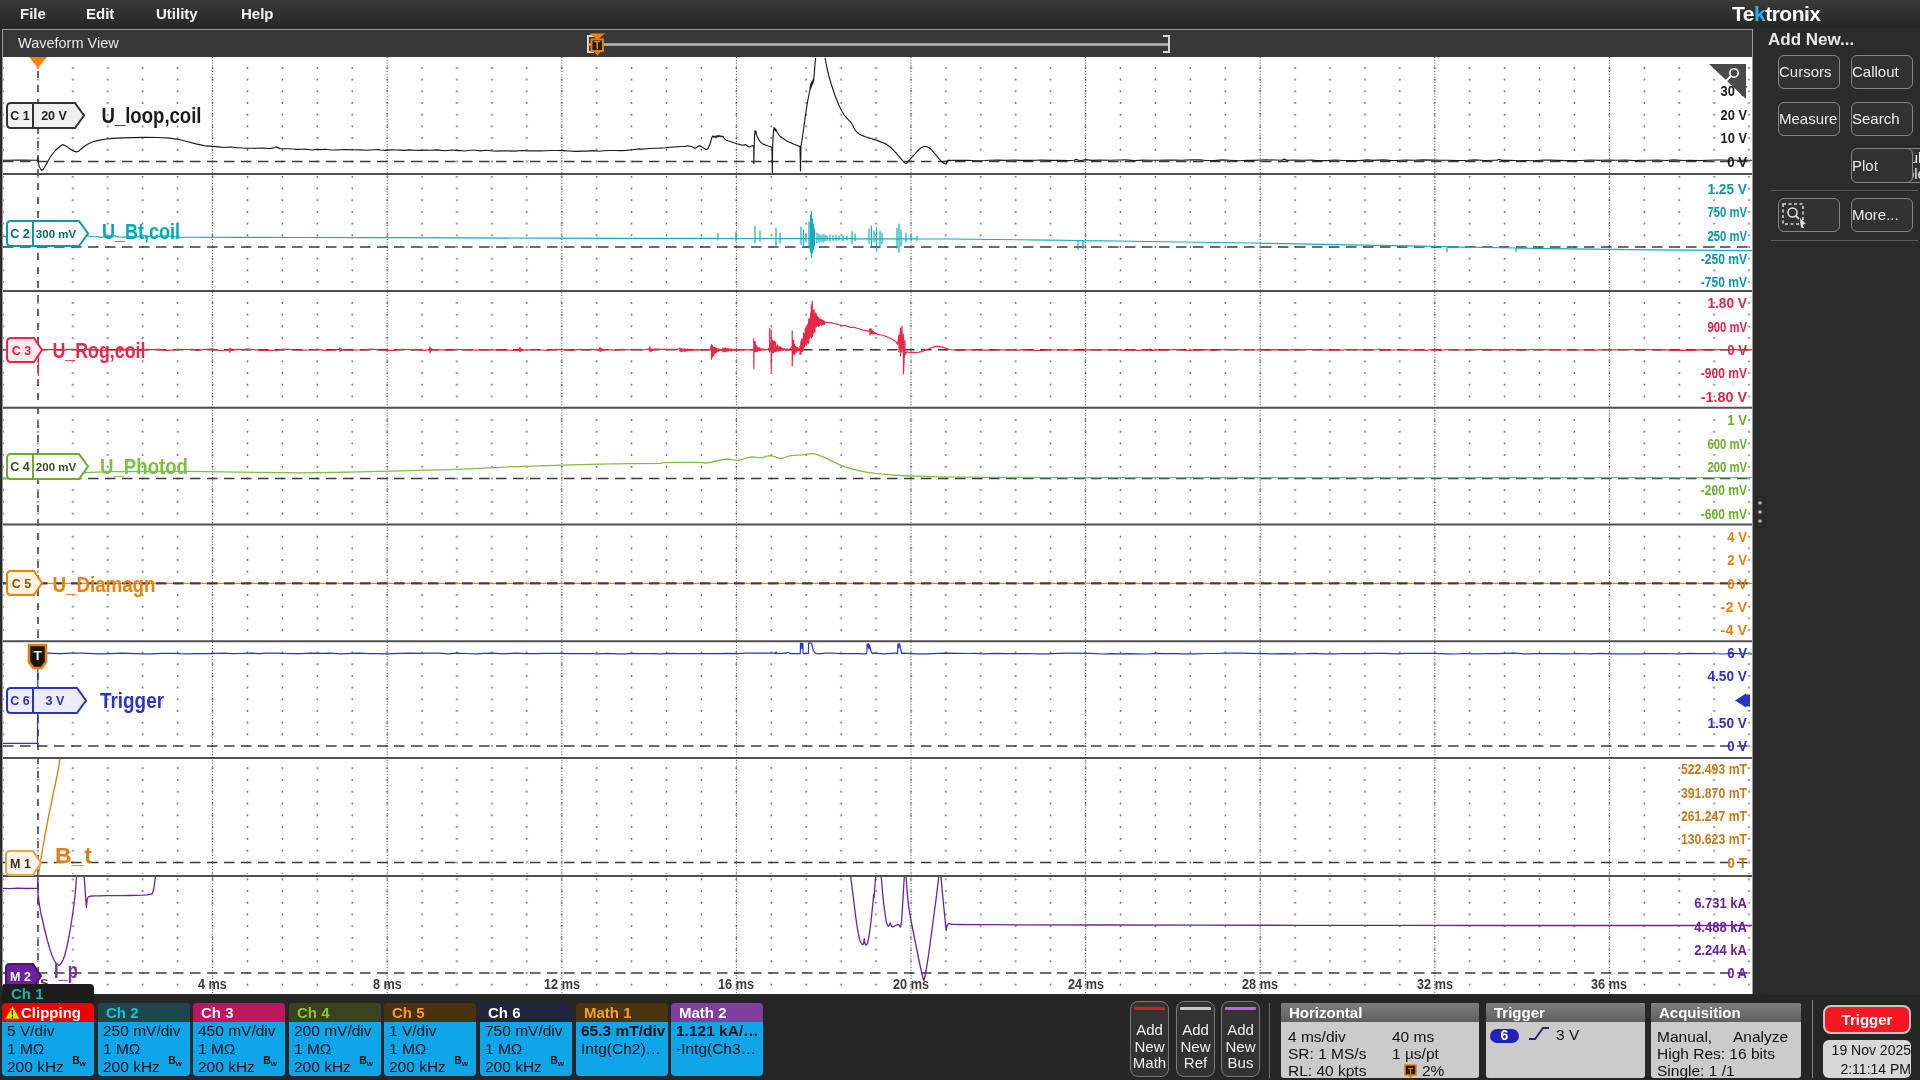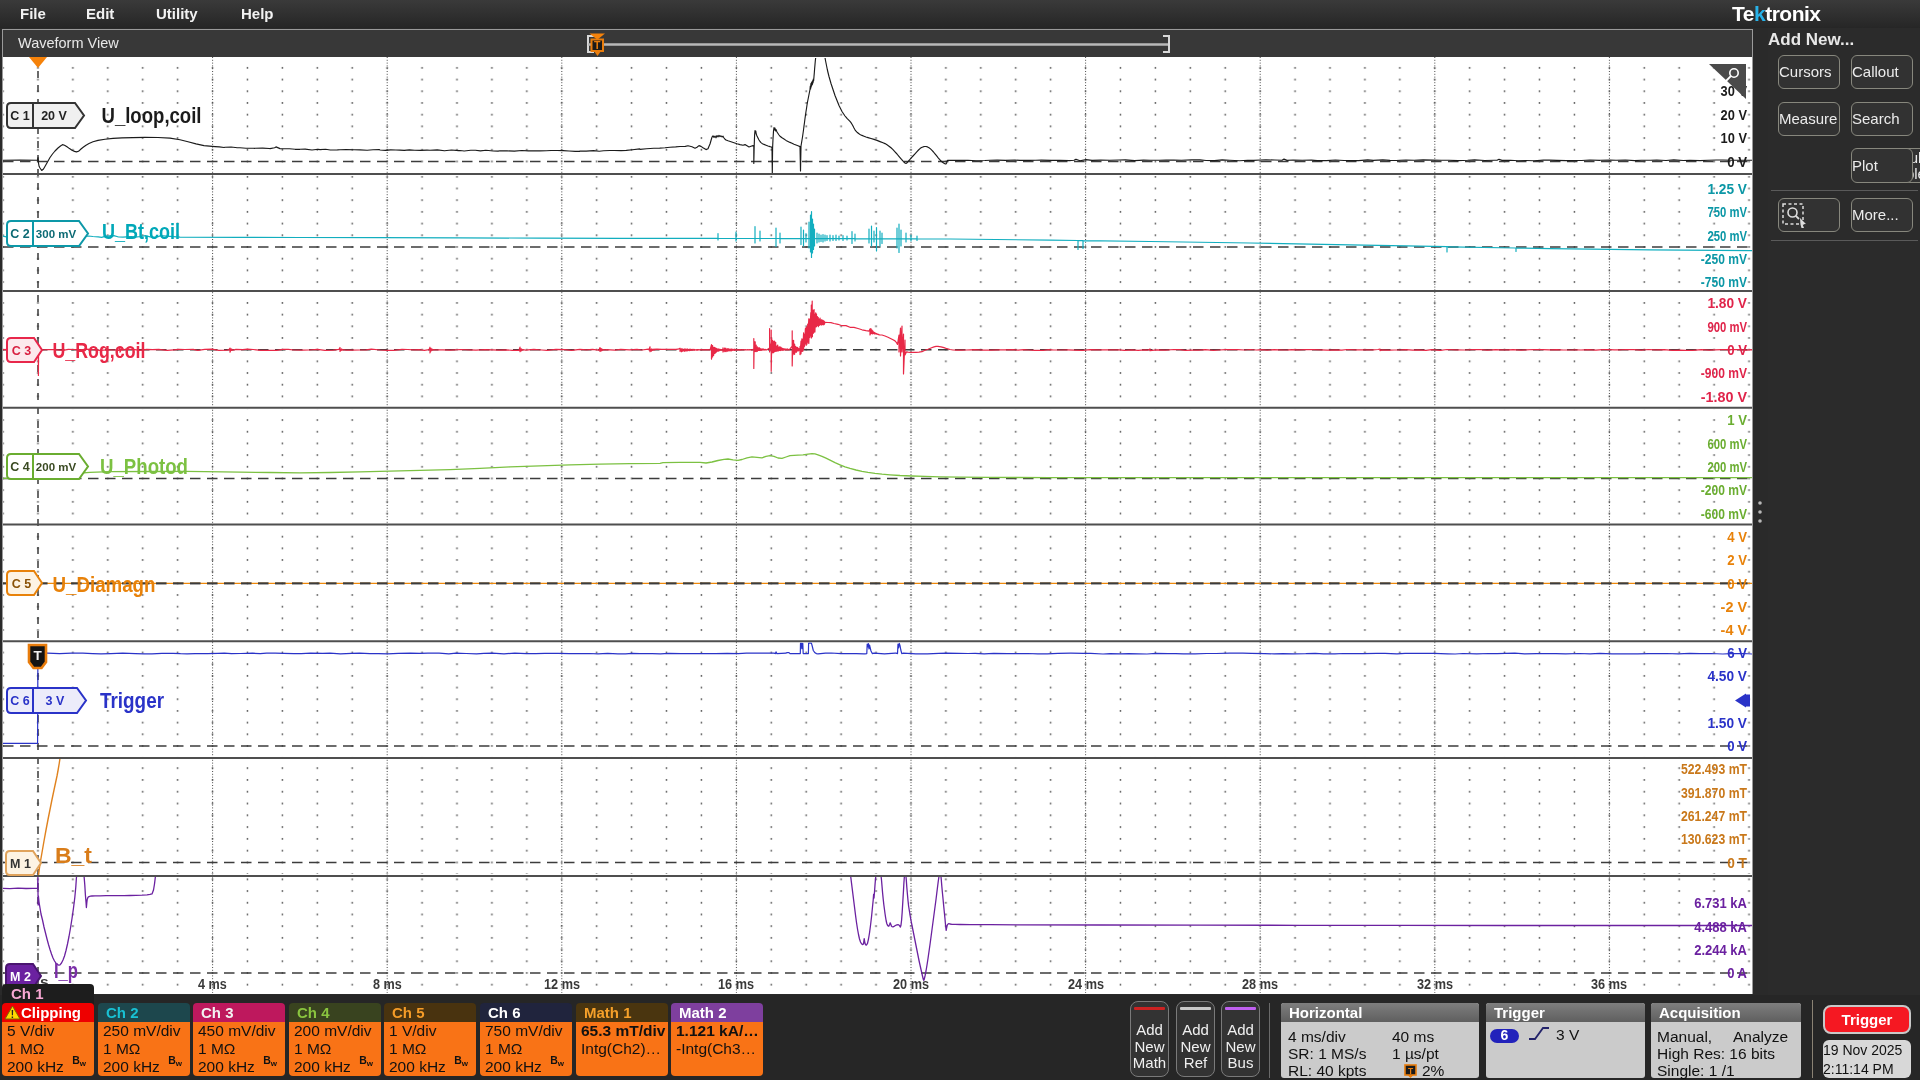--- a/index.html
+++ b/index.html
@@ -7,21 +7,21 @@
 .mi{position:absolute;top:0;height:28px;line-height:28px;color:#f2f2f2;font-size:15px;font-weight:bold}
 #logo{position:absolute;left:1732px;top:0;width:100px;height:28px;color:#fff;font-size:21px;font-weight:bold;line-height:28px;letter-spacing:-0.5px}
 #wfwin{position:absolute;left:2px;top:29px;width:1751px;height:965px;background:#fff;border:1px solid #9a9a9a;border-bottom:none}
 #wftitle{position:absolute;left:3px;top:30px;width:1749px;height:30px;background:#383838;color:#e8e8e8;font-size:14.5px;line-height:27px}
 #sidepanel{position:absolute;left:1768px;top:28px;width:152px;height:967px;background:#2b2b2b}
 .sbtn{position:absolute;background:#323232;border:1px solid #87877d;border-radius:6px;color:#ececec;font-size:15px;text-align:center;display:flex;align-items:center;justify-content:flex-start;line-height:16px}
 .hsep{position:absolute;height:1px;background:#5a5a5a}
 #bottombar{position:absolute;left:0;top:995px;width:1920px;height:85px;background:#262626}
 .bdg{position:absolute;top:1003px;width:92px;height:73px;border-radius:4px;overflow:hidden}
 .bdgh{height:19px;font-size:15px;font-weight:bold;line-height:19px;padding-left:8px}
-.bdgb{height:54px;background:#f97316;color:#111;font-size:15.5px;line-height:18px;padding:0 0 0 5px;position:relative}
+.bdgb{height:54px;background:#0ea5e9;color:#111;font-size:15.5px;line-height:18px;padding:0 0 0 5px;position:relative}
 .bw{position:absolute;right:8px;bottom:3px;font-size:10.5px;font-weight:bold;color:#111}
 .bw span{font-size:8px;vertical-align:-2px}
 .anb{position:absolute;top:1001px;width:39px;height:76px;background:#333;border:1px solid #7a7a7a;border-radius:8px;color:#f0f0f0;font-size:15px;text-align:center;line-height:16.5px;padding-top:20px}
 .anb i{position:absolute;left:3px;right:3px;top:5px;height:3px;border-radius:1px;font-style:normal}
 .pnl{position:absolute;top:1003px;height:75px;background:#cbcbcb;border-radius:3px;overflow:hidden}
 .pnlh{height:19px;background:linear-gradient(#7e7e7e,#5f5f5f);color:#fff;font-size:15px;font-weight:bold;line-height:19px;padding-left:8px}
 .pnlr{position:absolute;color:#111;font-size:15.5px}
 .vsep{position:absolute;width:1px;background:#6a6a6a}
 </style></head><body>
 <div id="menubar"></div>
@@ -260,21 +260,21 @@
       <line x1="16.8" y1="13.8" x2="20" y2="17" stroke="#ddd" stroke-width="1.8"></line>
       <path d="M21 16 L27 22 L23.5 22.2 L25 26 L22.5 26 L21.5 22.5 Z" fill="#ddd"></path>
     </svg>
   </div>
 <div class="sbtn" style="left:1851px;top:198px;width:62px;height:34px">
     <span>More...</span>
   </div>
 <div class="hsep" style="left:1771px;top:190px;width:147px"></div>
 <div class="hsep" style="left:1771px;top:240px;width:147px"></div>
 <div id="bottombar"></div>
-<div class="abs" style="left:2px;top:984px;width:92px;height:23px;background:#1d1d1d;border-radius:4px 4px 0 0;color:#f9a8d4;font-size:15px;font-weight:bold;line-height:19px;padding-left:9px">Ch 1</div>
+<div class="abs" style="left:2px;top:984px;width:92px;height:23px;background:#1d1d1d;border-radius:4px 4px 0 0;color:#14b8a6;font-size:15px;font-weight:bold;line-height:19px;padding-left:9px">Ch 1</div>
 <div class="bdg" style="left:2px">
     <div class="bdgh" style="background:#ee0000;color:#fff;padding-left:2px"><svg width="17" height="15" viewBox="0 0 17 15" style="vertical-align:-2px">
         <path d="M8.5 1 L16 14 L1 14 Z" fill="#ffd800" stroke="#7a6a00" stroke-width="1"></path>
         <text x="8.5" y="12.5" text-anchor="middle" font-size="10" font-weight="bold" fill="#222">!</text>
       </svg>Clipping</div>
     <div class="bdgb">5 V/div<br>1 MΩ<br>200 kHz<div class="bw">B<span>w</span></div></div>
   </div>
 <div class="bdg" style="left:98px">
     <div class="bdgh" style="background:#1d474d;color:#19c1d4">Ch 2</div>
     <div class="bdgb">250 mV/div<br>1 MΩ<br>200 kHz<div class="bw">B<span>w</span></div></div>
@@ -331,12 +331,12 @@
 <div class="pnlr" style="left:1556px;top:1026px">3 V</div>
 <div class="pnl" style="left:1651px;width:150px">
     <div class="pnlh">Acquisition</div>
   </div>
 <div class="pnlr" style="left:1657px;top:1028px">Manual,</div>
 <div class="pnlr" style="left:1733px;top:1028px">Analyze</div>
 <div class="pnlr" style="left:1657px;top:1045px">High Res: 16 bits</div>
 <div class="pnlr" style="left:1657px;top:1062px">Single: 1 /1</div>
 <div class="vsep" style="left:1812px;top:1000px;height:78px;background:#8a8274"></div>
 <div class="abs" style="left:1823px;top:1005px;width:88px;height:29px;background:#f51822;border:2px solid #c8c8c8;border-radius:8px;color:#fff;font-weight:bold;font-size:15px;text-align:center;line-height:25px">Trigger</div>
-<div class="abs" style="left:1823px;top:1040px;width:88px;height:38px;background:#d8d8d8;border-radius:6px;color:#111;font-size:14px;text-align:left;line-height:19px;padding-top:1px">19 Nov 2025<br>2:11:14 PM</div>
+<div class="abs" style="left:1823px;top:1040px;width:88px;height:38px;background:#d8d8d8;border-radius:6px;color:#111;font-size:14px;text-align:right;line-height:19px;padding-top:1px">19 Nov 2025<br>2:11:14 PM</div>
 </body></html>

